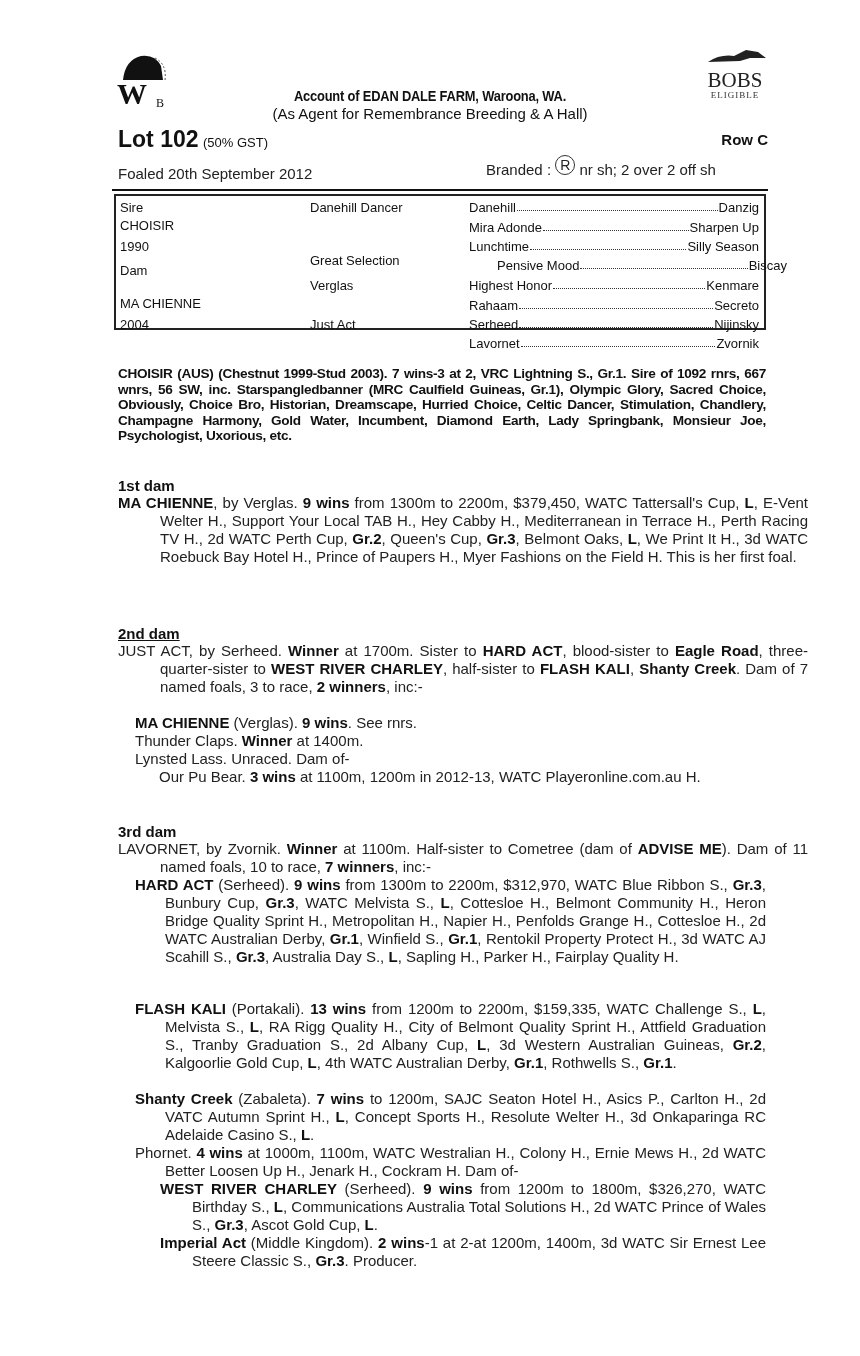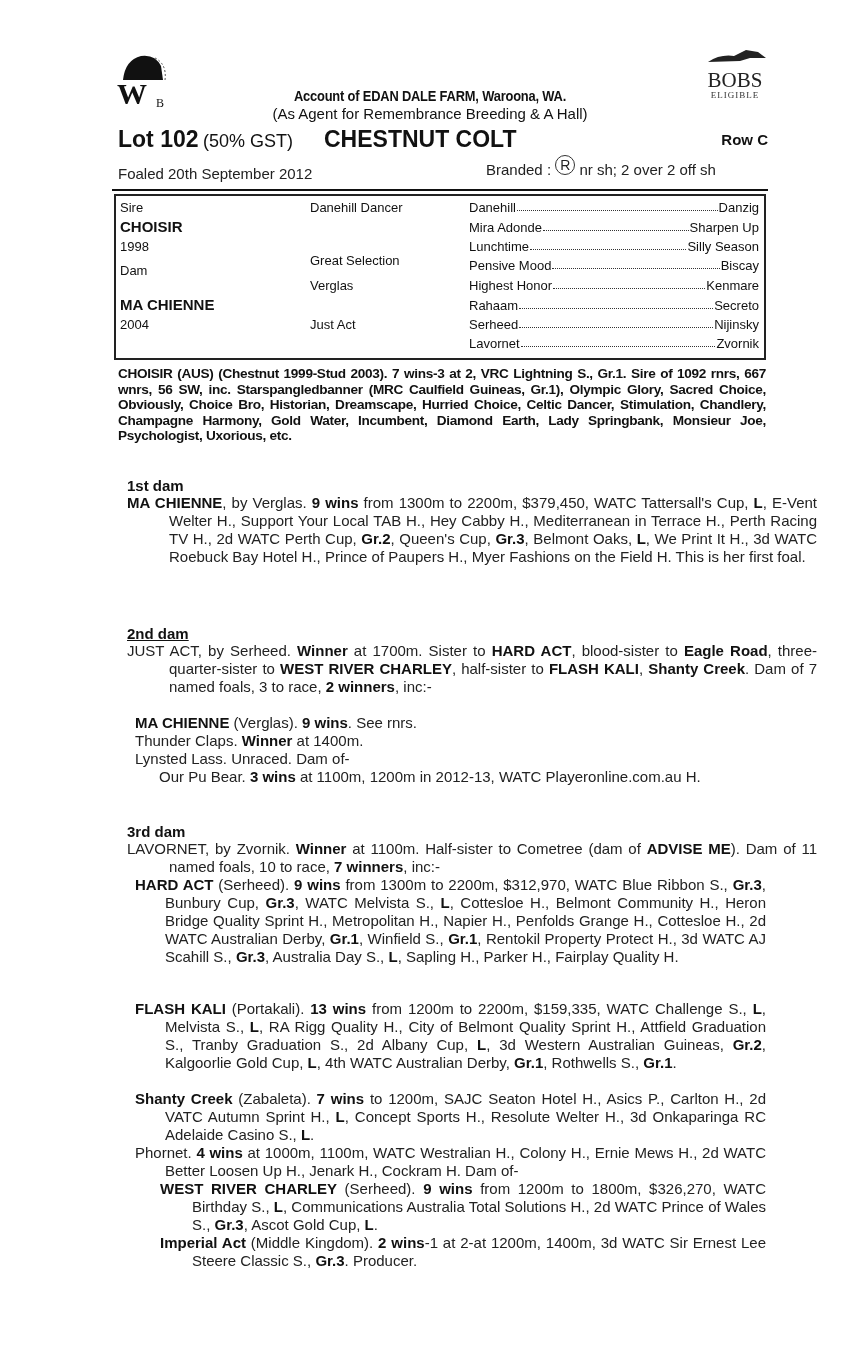--- a/index.html
+++ b/index.html
@@ -4,38 +4,38 @@
 <style>
   html, body { margin:0; padding:0; background:#fff; }
   body { width:860px; height:1356px; position:relative; color:#111; font-family:"Liberation Sans", sans-serif; overflow:hidden; }
   .abs { position:absolute; }
   .logo-left { left:115px; top:52px; width:60px; height:58px; }
   .logo-right { left:700px; top:46px; width:70px; height:58px; }
   .account { left:0; width:860px; top:88px; text-align:center; font-weight:bold; font-size:14px; letter-spacing:-0.2px; transform:scaleX(0.92); }
   .agent { left:0; width:860px; top:105px; text-align:center; font-size:15px; }
   .lotline { left:118px; top:126px; width:650px; height:30px; }
   .lot { font-weight:bold; font-size:23px; }
-  .gst { font-size:18px; }
+  .gst { font-size:13px; }
   .colt { position:absolute; left:206px; top:0; font-weight:bold; font-size:23px; }
   .row { position:absolute; right:0; top:5px; font-weight:bold; font-size:15px; }
   .foaled { left:118px; top:165px; font-size:15px; color:#222; }
   .branded { left:486px; top:160px; font-size:15px; color:#222; }
   .reg { display:inline-block; font-size:14px; border:1px solid #333; border-radius:50%; width:18px; height:18px; line-height:18px; text-align:center; position:relative; top:-5px; }
   .hr { left:112px; top:189px; width:656px; height:2px; background:#111; }
-  .ped { left:114px; top:194px; width:652px; height:166px; border:2px solid #222; box-sizing:border-box; font-size:13px; }
+  .ped { left:114px; top:194px; width:652px; height:136px; border:2px solid #222; box-sizing:border-box; font-size:13px; }
   .ped .c { position:absolute; white-space:nowrap; }
-  .ped .big { font-weight:bold; font-size:15px; }
+  .ped .big { font-weight:normal; font-size:13px; }
   .ped .gp { position:absolute; left:353px; width:290px; display:flex; white-space:nowrap; }
   .ped .gp .dots { flex:1; border-bottom:1px dotted #333; margin:0 1px 4px; }
   .sirepara { left:118px; top:366px; width:648px; font-weight:bold; font-size:13.6px; line-height:15.5px; letter-spacing:-0.3px; text-align:justify; }
   .sec { font-family:"Liberation Sans", sans-serif; font-size:15px; line-height:18px; color:#222; }
   .sec b { color:#111; }
   .h { font-weight:bold; font-size:15px; color:#111; }
   .p { position:absolute; text-align:justify; }
-  .ind0 { left:118px; width:648px;margin-left:9px; }
+  .ind0 { left:118px; width:648px; }
   .hang1 { padding-left:42px; text-indent:-42px; }
 </style>
 </head>
 <body>
 
 <div class="abs logo-left">
   <svg width="60" height="58" viewBox="0 0 60 58">
     <path d="M8 28 Q10 8 26 4 Q40 2 46 14 L48 28 Z" fill="#111"></path>
     <path d="M40 6 Q52 12 50 28" fill="none" stroke="#555" stroke-width="1" stroke-dasharray="2 2"></path>
     <text x="2" y="52" font-family="Liberation Serif, serif" font-size="30" font-weight="bold" fill="#111">W</text>
@@ -51,36 +51,35 @@
   <div style="text-align:center;font-family:'Liberation Serif',serif;font-size:21px;line-height:20px;color:#222;">BOBS</div>
   <div style="text-align:center;font-family:'Liberation Serif',serif;font-size:9px;letter-spacing:1px;color:#333;">ELIGIBLE</div>
 </div>
 
 <div class="abs account">Account of EDAN DALE FARM, Waroona, WA.</div>
 <div class="abs agent">(As Agent for Remembrance Breeding &amp; A Hall)</div>
 
 <div class="abs lotline">
   <span class="lot">Lot 102</span>
   <span class="gst">(50% GST)</span>
-  <span class="colt">CHESTNUT COLT</span>
   <span class="row">Row C</span>
 </div>
 
 <div class="abs foaled">Foaled 20th September 2012</div>
 <div class="abs branded">
   <span>Branded :</span>
   <span class="reg">R</span>
   <span>nr sh; 2 over 2 off sh</span>
 </div>
 <div class="abs hr"></div>
 
 <div class="abs ped">
   <div class="c" style="left:4px;top:4px;">Sire</div>
   <div class="c big" style="left:4px;top:22px;">CHOISIR</div>
-  <div class="c" style="left:4px;top:43px;">1998</div>
+  <div class="c" style="left:4px;top:43px;">1990</div>
   <div class="c" style="left:4px;top:67px;">Dam</div>
   <div class="c big" style="left:4px;top:100px;">MA CHIENNE</div>
   <div class="c" style="left:4px;top:121px;">2004</div>
 
   <div class="c" style="left:194px;top:4px;">Danehill Dancer</div>
   <div class="c" style="left:194px;top:57px;">Great Selection</div>
   <div class="c" style="left:194px;top:82px;">Verglas</div>
   <div class="c" style="left:194px;top:121px;">Just Act</div>
 
   <div class="gp" style="top:4px;">
@@ -91,21 +90,21 @@
   <div class="gp" style="top:24px;">
       <span>Mira Adonde</span>
       <span class="dots"></span>
       <span>Sharpen Up</span>
     </div>
   <div class="gp" style="top:43px;">
       <span>Lunchtime</span>
       <span class="dots"></span>
       <span>Silly Season</span>
     </div>
-  <div class="gp" style="top:62px;">
+  <div class="gp" style="top:62px;margin-left:28px;">
       <span>Pensive Mood</span>
       <span class="dots"></span>
       <span>Biscay</span>
     </div>
   <div class="gp" style="top:82px;">
       <span>Highest Honor</span>
       <span class="dots"></span>
       <span>Kenmare</span>
     </div>
   <div class="gp" style="top:102px;">

